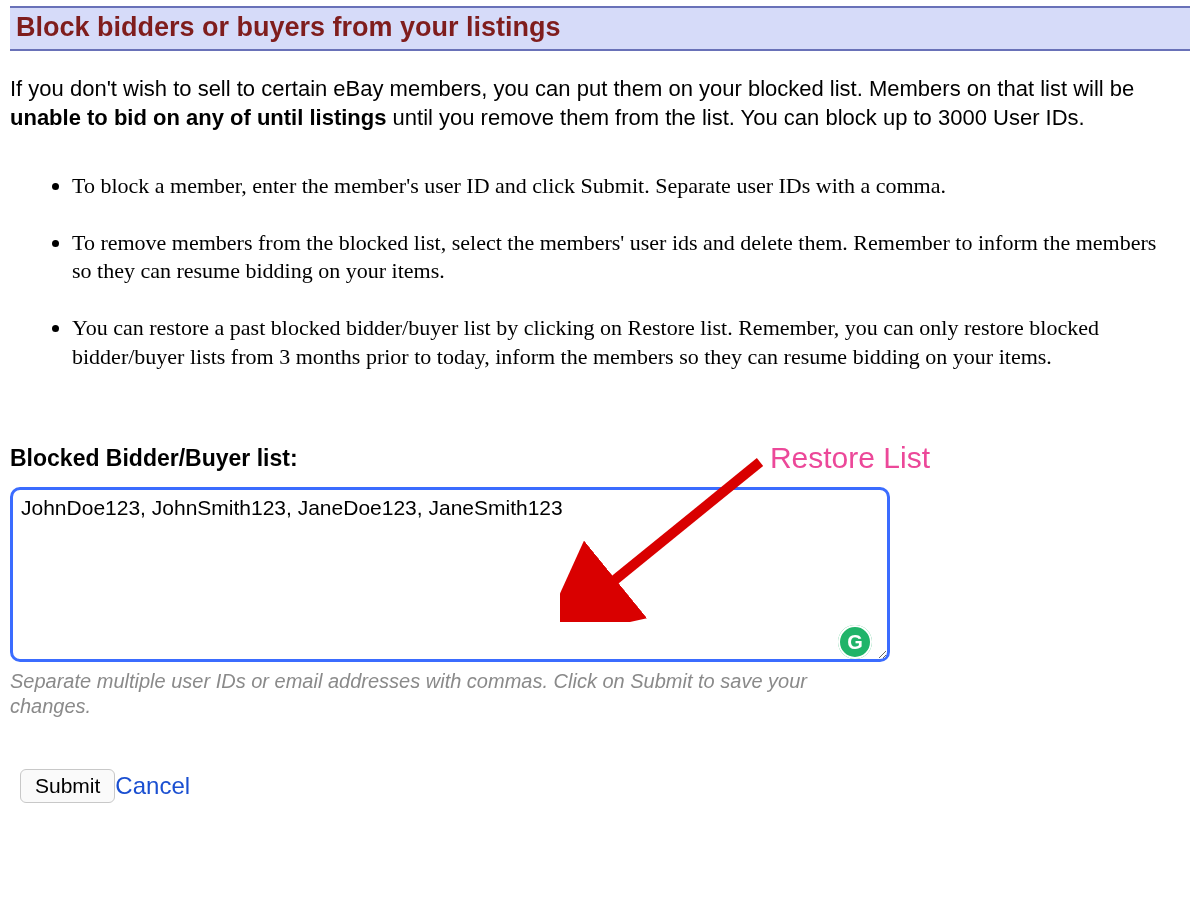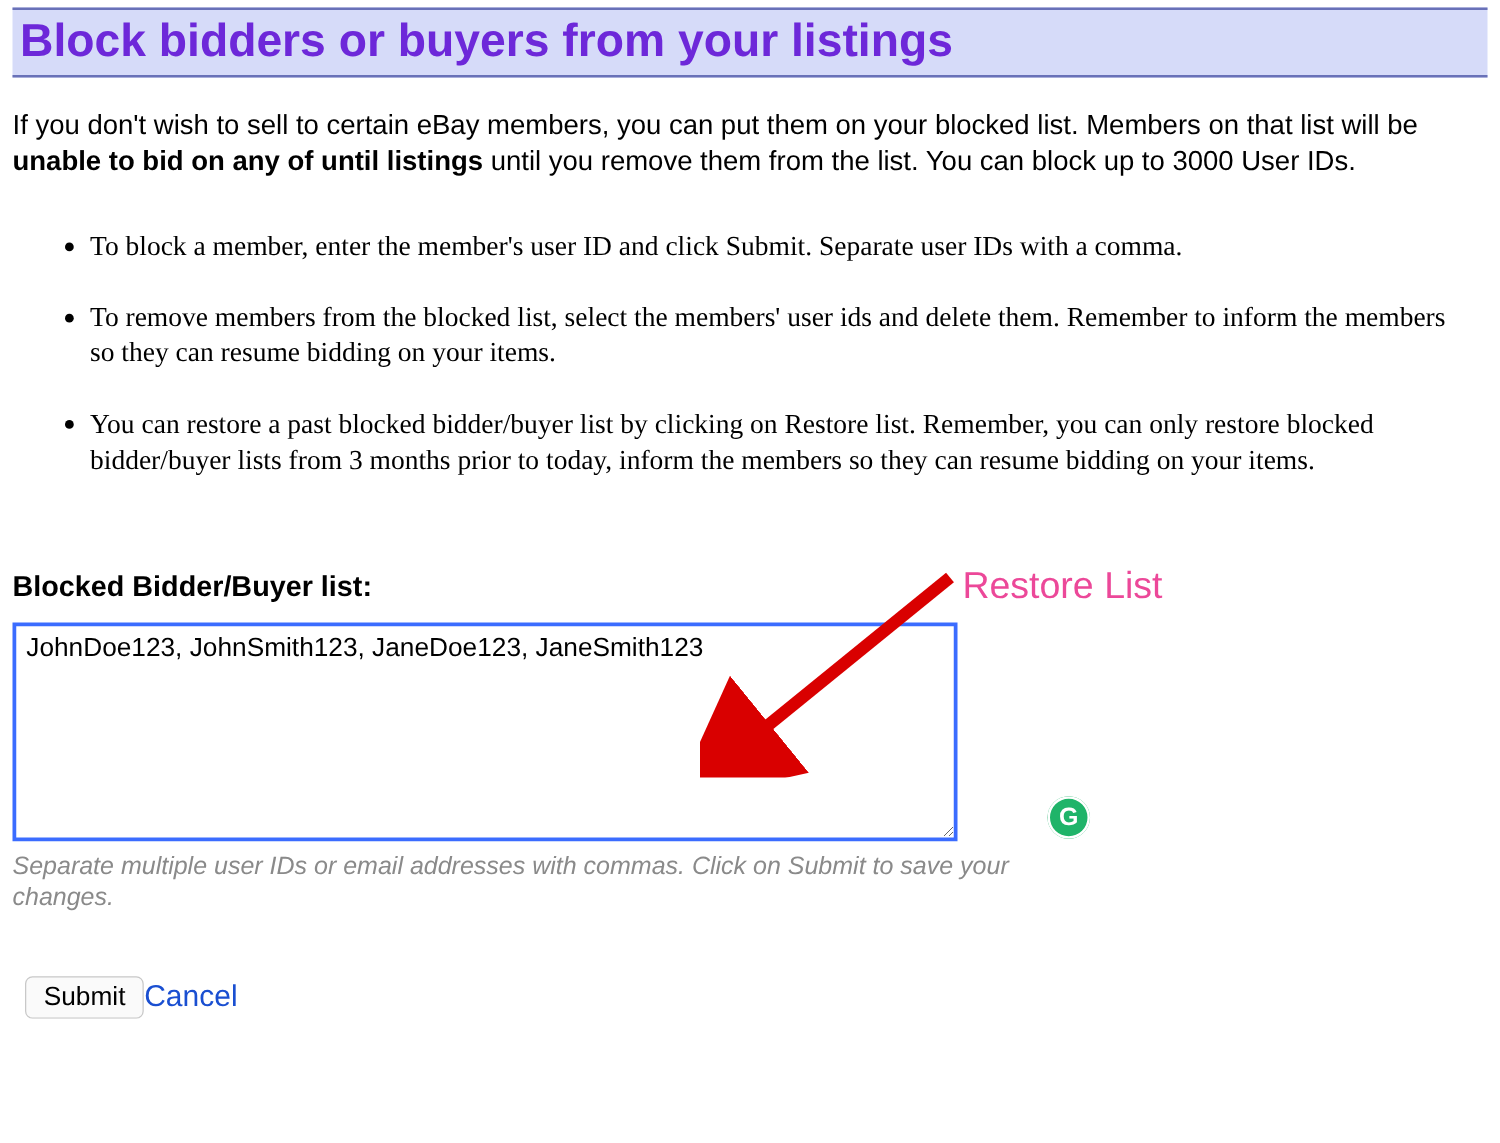--- a/index.html
+++ b/index.html
@@ -18,23 +18,23 @@
   }
   .header-bar {
     background: #d6dbf9;
     border-top: 2px solid #6971b8;
     border-bottom: 2px solid #6971b8;
     padding: 4px 6px 6px 6px;
     margin: 6px 0 24px 0;
   }
   .header-bar h1 {
     margin: 0;
-    font-size: 37px;
+    font-size: 27px;
     font-weight: bold;
-    color: #6d28d9;
+    color: #7f1d1d;
   }
   .intro {
     font-size: 22px;
     line-height: 1.3;
     margin-bottom: 40px;
     max-width: 1150px;
   }
   .intro .bold { font-weight: bold; }
   ul.instructions {
     list-style: disc;
@@ -66,24 +66,24 @@
     font-size: 30px;
     color: #ec4899;
     text-decoration: none;
     cursor: pointer;
   }
   .textarea-wrap {
     position: relative;
     width: 880px;
   }
   textarea.blocked-list {
-    width: 756px;
+    width: 880px;
     height: 175px;
     border: 3px solid #3b6cff;
-    border-radius: 0;
+    border-radius: 10px;
     font-family: Arial, Helvetica, sans-serif;
     font-size: 21px;
     padding: 6px 8px;
     resize: both;
     outline: none;
   }
   .g-badge {
     position: absolute;
     right: 18px;
     bottom: 8px;

